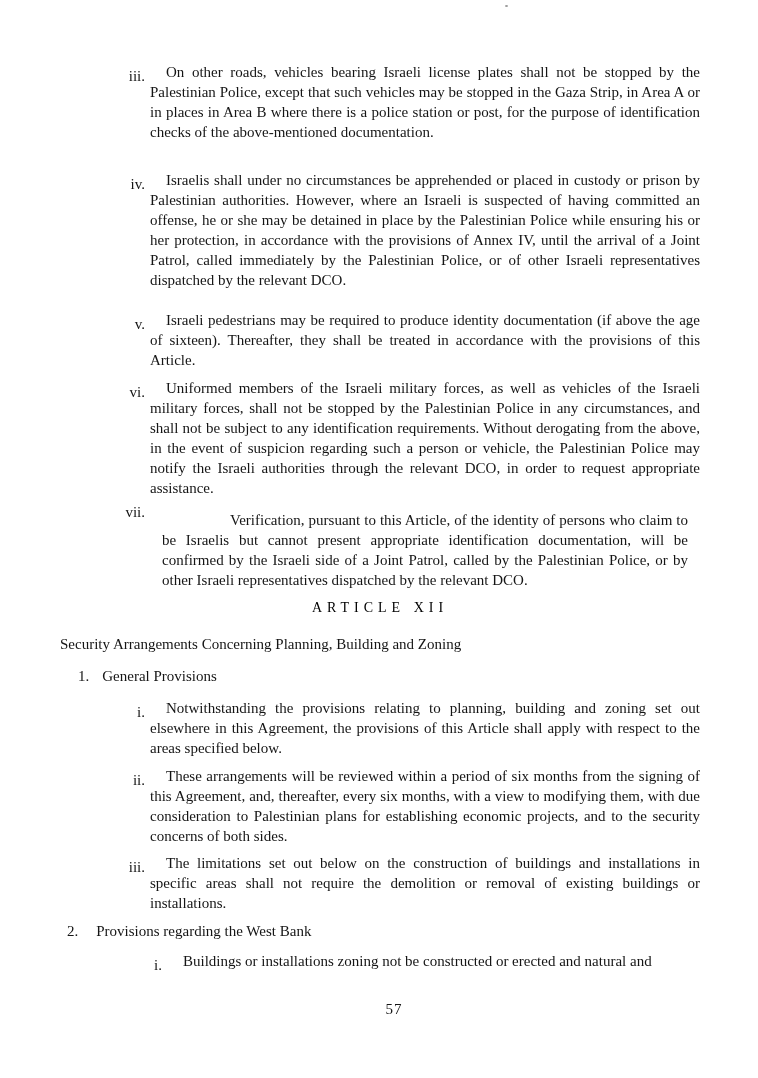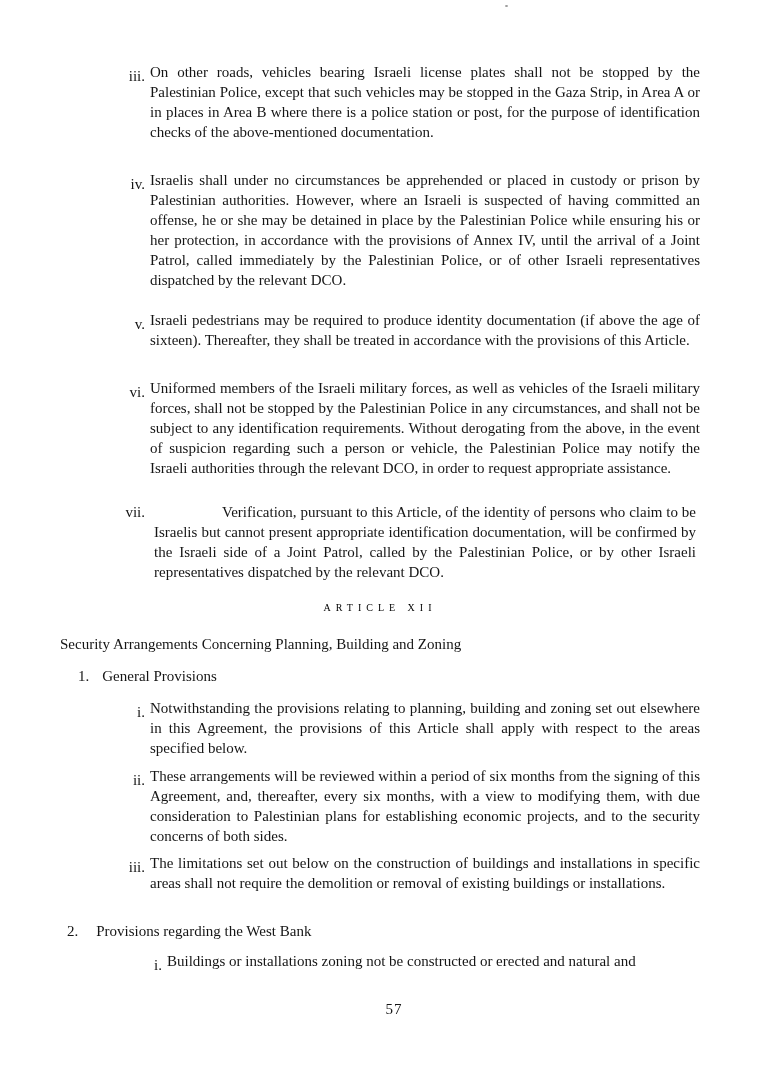--- a/index.html
+++ b/index.html
@@ -30,28 +30,28 @@
   }
   .clause .lbl {
     position: absolute; right: 100%; top: 4px;
     margin-right: 5px; white-space: nowrap;
   }
   #clause-iii { top: 62px; }
   #clause-iv  { top: 170px; }
   #clause-v   { top: 310px; }
   #clause-vi  { top: 378px; }
   #clause-vii { top: 498px; }
-  #clause-vii p { text-indent: 68px; margin: 4px; }
+  #clause-vii p { text-indent: 68px; margin: 12px; }
 
   
   #article-heading {
     position: absolute; top: 598px; left: 60px; width: 640px;
     text-align: center;
     letter-spacing: 5px;
-    font-size: 10px;
+    font-size: 14px;
     color: #1c1c1c;
     filter: blur(0.55px) contrast(2.4);
     transform: scaleY(1.04);
   }
   #article-subtitle {
     position: absolute; top: 634px; left: 60px; width: 640px;
     text-align: left;
   }
 
   
@@ -65,21 +65,21 @@
   #s1-item-ii  { top: 766px; }
   #s1-item-iii { top: 853px; }
   #s2-item-i   { top: 951px; left: 167px; width: 533px; }
 
   #page-number {
     position: absolute; top: 999px; left: 0; width: 736px;
     text-align: center;
     letter-spacing: 1px;
     padding-left: 26px;
   }
-  p.flow { margin: 0; display: inline; }
+  p.flow { margin: 16px; display: inline; }
 </style>
 </head>
 <body>
 
 <div class="page">
 
   <div class="speck"></div>
 
   <div class="clause" id="clause-iii">
     <span class="lbl">iii.</span>

